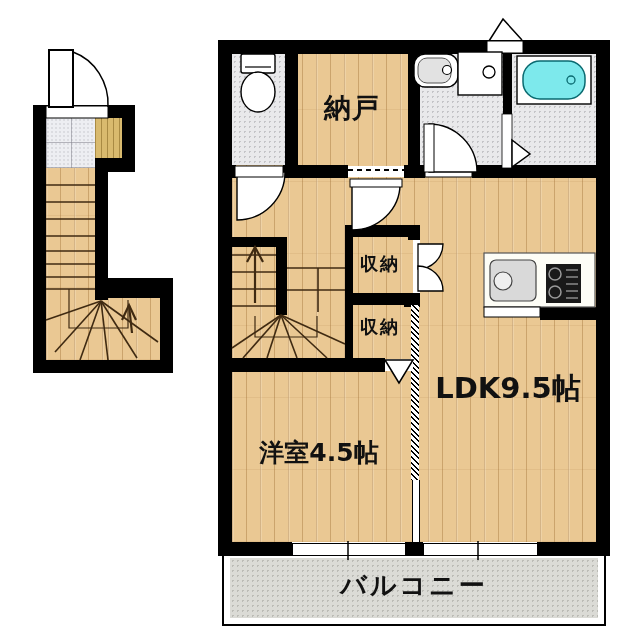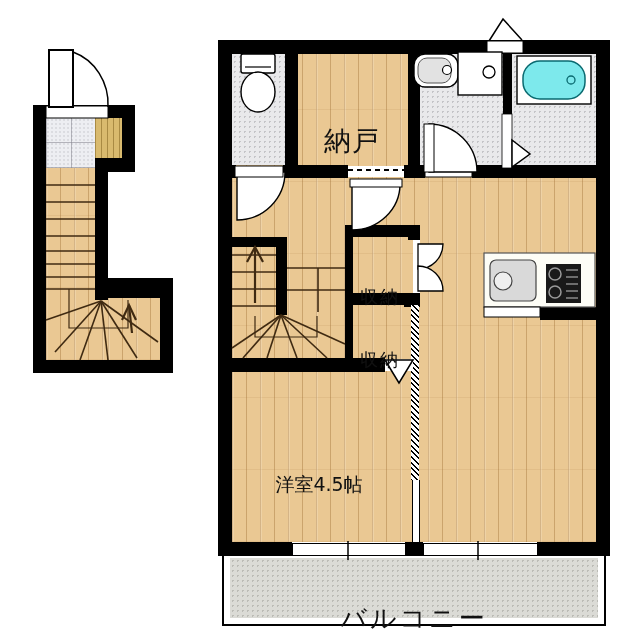--- a/index.html
+++ b/index.html
@@ -21,22 +21,22 @@
       radial-gradient(rgba(140,140,150,.18) 1px, rgba(0,0,0,0) 1px);
     background-size:auto,auto,4px 4px;}
   .stepwood{position:absolute;z-index:7;background-color:#d9ba6e;
     background-image:repeating-linear-gradient(90deg, rgba(110,80,15,.45) 0 1px, rgba(0,0,0,0) 1px 6px);}
   .hatch{position:absolute;z-index:22;background:repeating-linear-gradient(45deg,#000 0 1.4px,#fff 1.4px 4px);}
   .track{position:absolute;z-index:22;background:#fff;border-left:1px solid #000;border-right:1px solid #000;}
   .win{position:absolute;z-index:22;background:#fff;border:1px solid #000;}
   .balcony-frame{position:absolute;z-index:4;background:#fff;border:2px solid #000;border-top:none;}
   .balcony-inner{position:absolute;z-index:5;background-color:#dbdbd6;
     background-image:radial-gradient(rgba(105,105,100,.28) 1px, rgba(0,0,0,0) 1px);background-size:5px 5px;}
-  .label{position:absolute;z-index:40;color:#111;font-weight:normal;white-space:nowrap;
-    transform:translate(-50%,-50%);letter-spacing:1px;margin-top:33px;}
+  .label{position:absolute;z-index:40;color:#111;font-weight:bold;white-space:nowrap;
+    transform:translate(-50%,-50%);letter-spacing:1px;}
   svg.overlay{position:absolute;left:0;top:0;z-index:30;pointer-events:none;}
 </style>
 </head>
 <body>
 
 <div id="plan">
 
   <div class="wood" style="left:46px;top:118px;width:76px;height:54px;"></div>
   <div class="wood" style="left:46px;top:160px;width:62px;height:200px;"></div>
   <div class="wood" style="left:108px;top:298px;width:52px;height:62px;"></div>
@@ -225,16 +225,17 @@
         <line x1="566" y1="291" x2="578" y2="291" stroke="#8a8a8a" stroke-width="1.5"></line>
         <line x1="566" y1="298" x2="578" y2="298" stroke="#8a8a8a" stroke-width="1.5"></line>
       </g>
       <rect x="484" y="307" width="56" height="10" fill="#fff" stroke="#000" stroke-width="1"></rect>
     </g>
   </svg>
 
   <div class="label" style="left:352px;top:108px;font-size:27px;">納戸</div>
   <div class="label" style="left:380px;top:264px;font-size:18px;letter-spacing:2px;">収納</div>
   <div class="label" style="left:380px;top:327px;font-size:18px;letter-spacing:2px;">収納</div>
-  <div class="label" style="left:319px;top:452px;font-size:19px;letter-spacing:0;">洋室4.5帖</div>
+  <div class="label" style="left:508px;top:389px;font-size:29px;letter-spacing:0;">LDK9.5帖</div>
+  <div class="label" style="left:319px;top:452px;font-size:25px;letter-spacing:0;">洋室4.5帖</div>
   <div class="label" style="left:414px;top:585px;font-size:26px;letter-spacing:3px;text-align:center;">バルコニー</div>
 
 </div>
 
 </body></html>

